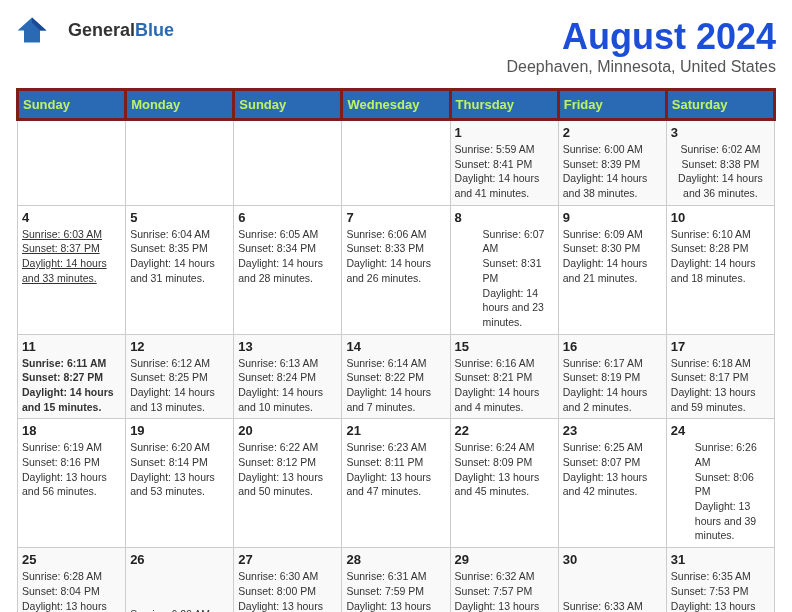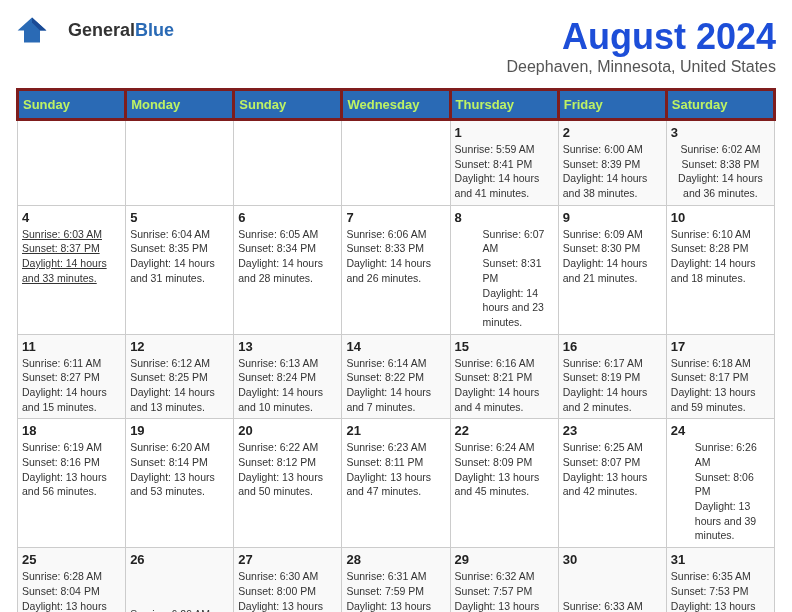--- a/index.html
+++ b/index.html
@@ -175,21 +175,21 @@
         <td>
           <div class="day-number">10</div>
           <div class="day-info" style="white-space: pre-line;">Sunrise: 6:10 AM
 Sunset: 8:28 PM
 Daylight: 14 hours and 18 minutes.</div>
         </td>
       </tr>
       <tr>
         <td>
           <div class="day-number">11</div>
-          <div class="day-info" style="white-space: pre-line;">Sunrise: 6:11 AM
+          <div class="day-info" style="white-space: pre-line; font-weight: bold;">Sunrise: 6:11 AM
 Sunset: 8:27 PM
 Daylight: 14 hours and 15 minutes.</div>
         </td>
         <td>
           <div class="day-number">12</div>
           <div class="day-info" style="white-space: pre-line;">Sunrise: 6:12 AM
 Sunset: 8:25 PM
 Daylight: 14 hours and 13 minutes.</div>
         </td>
         <td>

